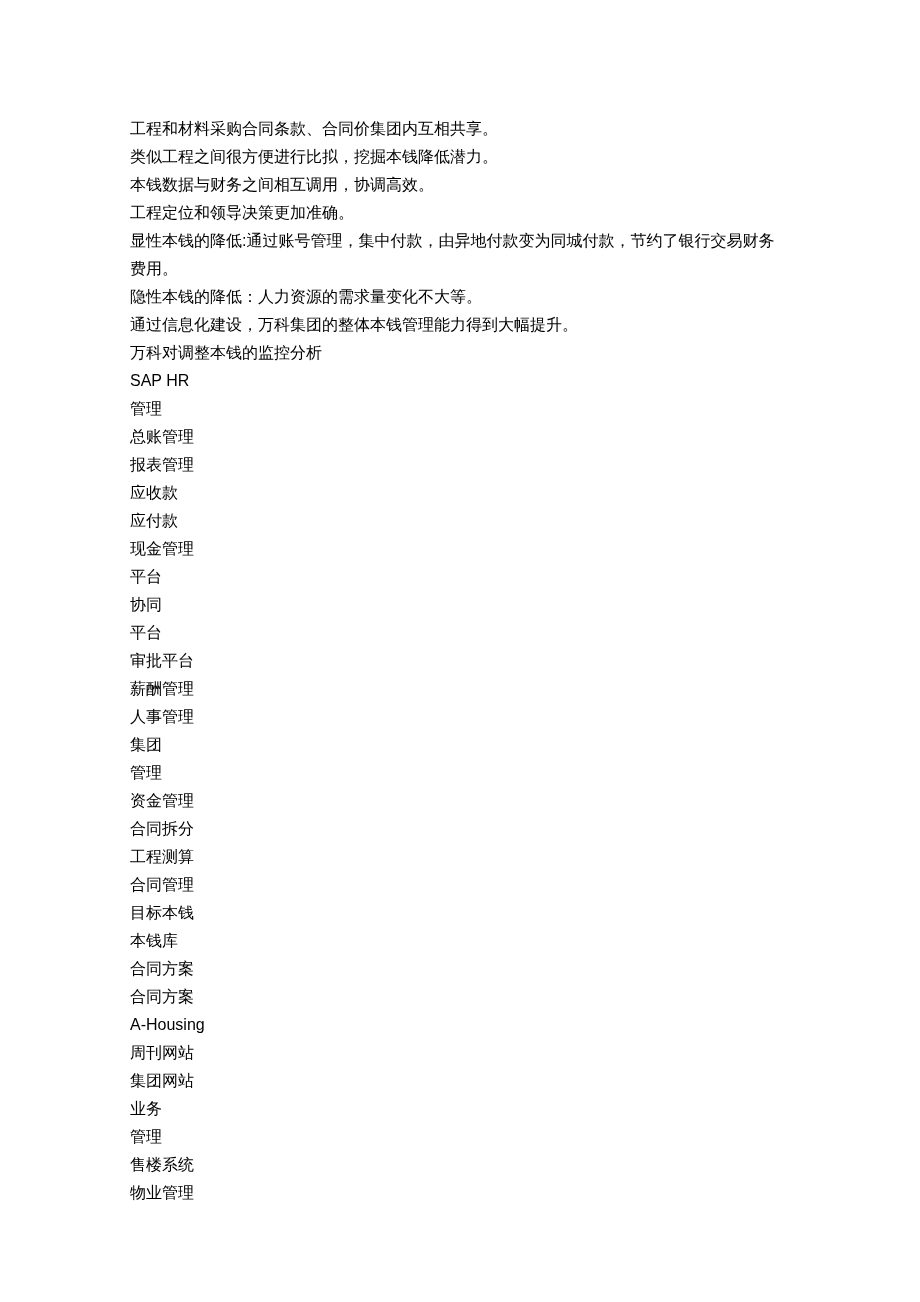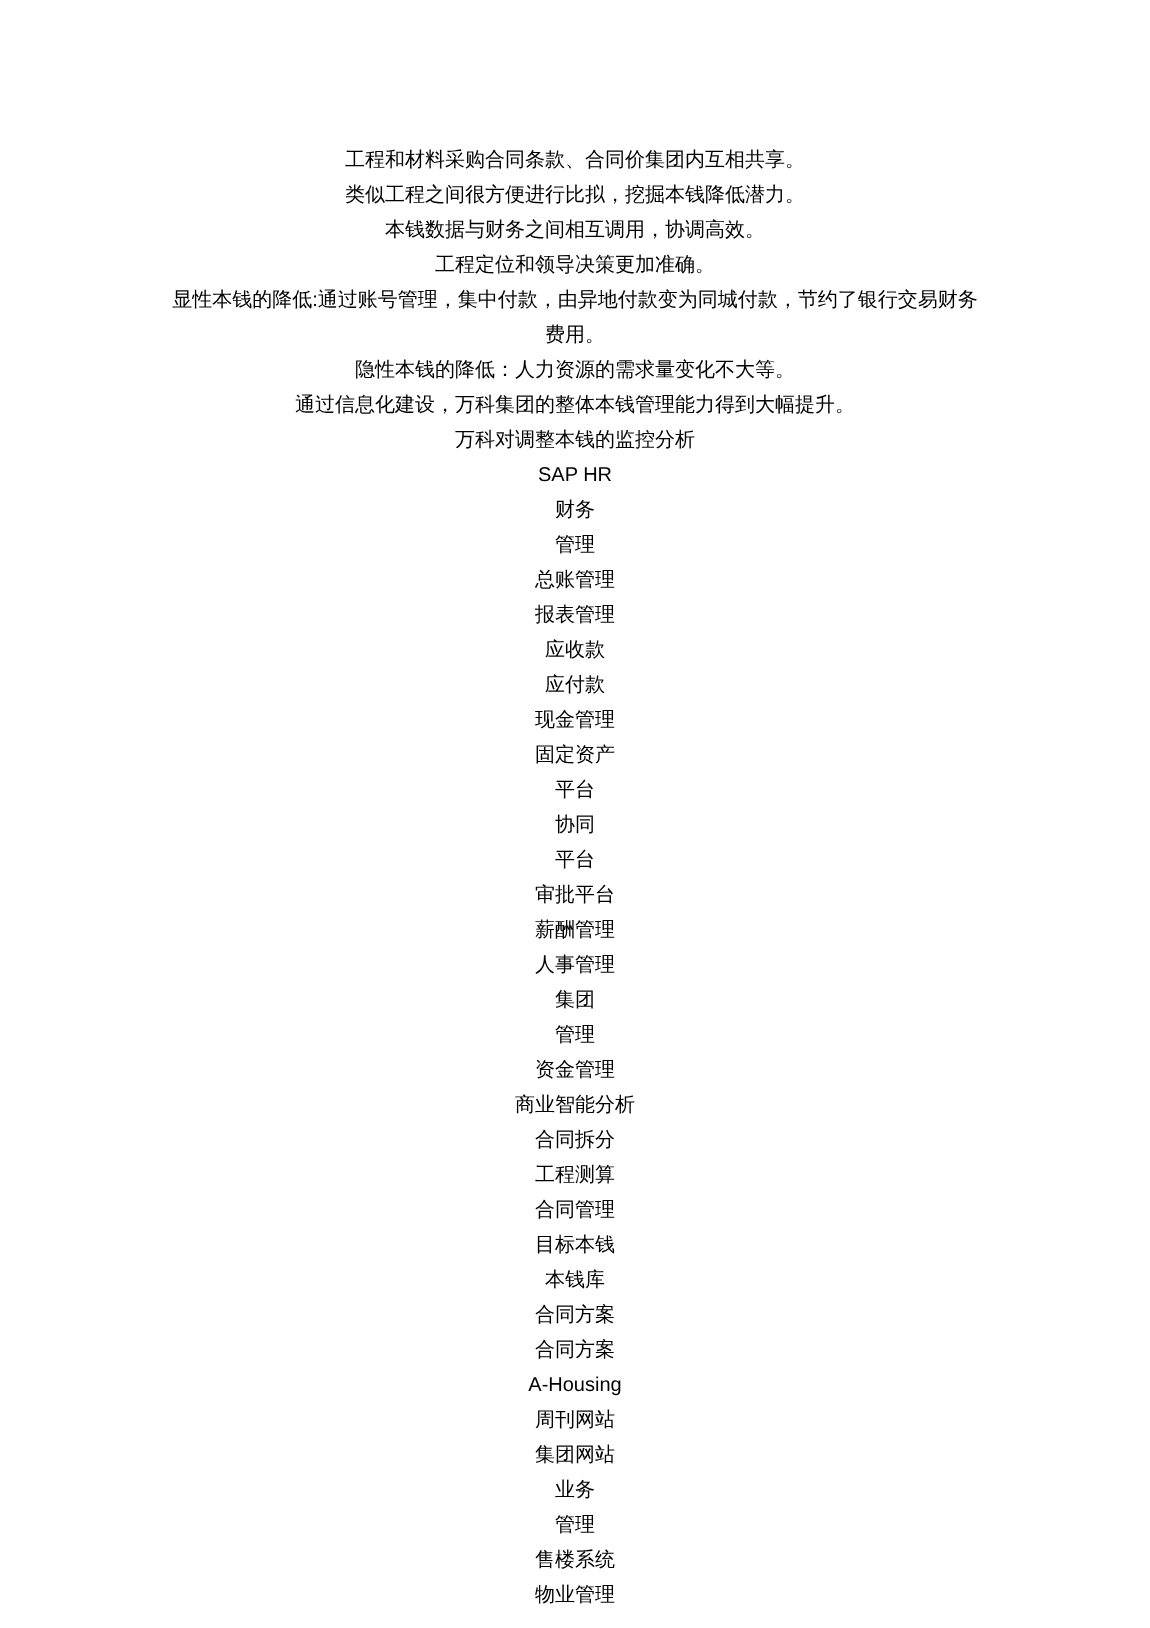--- a/index.html
+++ b/index.html
@@ -11,54 +11,50 @@
       background: #ffffff;
       font-family: "Microsoft YaHei", "SimSun", sans-serif;
       font-size: 16px;
       color: #000000;
       line-height: 1.75;
       padding: 115px 130px 40px 130px;
       width: 920px;
     }
     .line {
       display: block;
-      text-align: center;
     }
   </style>
 </head>
 <body>
 
 <div>
   <span class="line">工程和材料采购合同条款、合同价集团内互相共享。</span>
   <span class="line">类似工程之间很方便进行比拟，挖掘本钱降低潜力。</span>
   <span class="line">本钱数据与财务之间相互调用，协调高效。</span>
   <span class="line">工程定位和领导决策更加准确。</span>
   <span class="line">显性本钱的降低:通过账号管理，集中付款，由异地付款变为同城付款，节约了银行交易财务费用。</span>
   <span class="line">隐性本钱的降低：人力资源的需求量变化不大等。</span>
   <span class="line">通过信息化建设，万科集团的整体本钱管理能力得到大幅提升。</span>
   <span class="line">万科对调整本钱的监控分析</span>
   <span class="line">SAP HR</span>
-  <span class="line">财务</span>
   <span class="line">管理</span>
   <span class="line">总账管理</span>
   <span class="line">报表管理</span>
   <span class="line">应收款</span>
   <span class="line">应付款</span>
   <span class="line">现金管理</span>
-  <span class="line">固定资产</span>
   <span class="line">平台</span>
   <span class="line">协同</span>
   <span class="line">平台</span>
   <span class="line">审批平台</span>
   <span class="line">薪酬管理</span>
   <span class="line">人事管理</span>
   <span class="line">集团</span>
   <span class="line">管理</span>
   <span class="line">资金管理</span>
-  <span class="line">商业智能分析</span>
   <span class="line">合同拆分</span>
   <span class="line">工程测算</span>
   <span class="line">合同管理</span>
   <span class="line">目标本钱</span>
   <span class="line">本钱库</span>
   <span class="line">合同方案</span>
   <span class="line">合同方案</span>
   <span class="line">A-Housing</span>
   <span class="line">周刊网站</span>
   <span class="line">集团网站</span>

